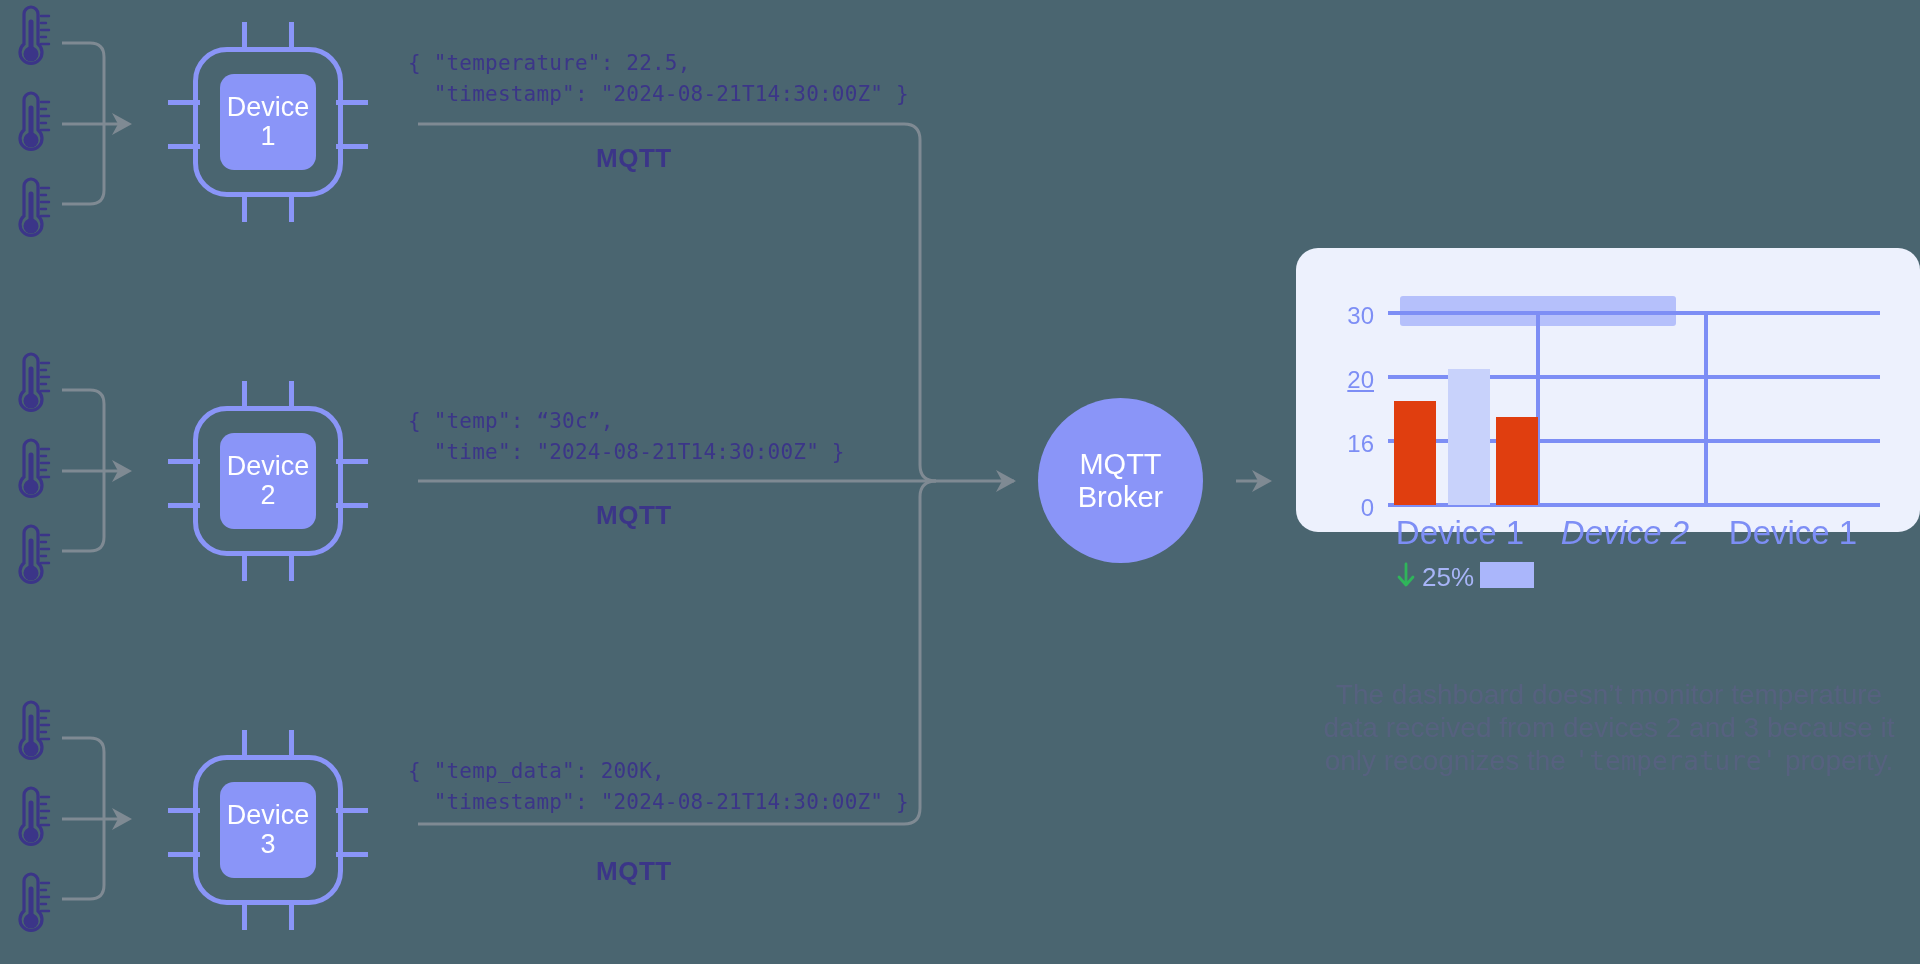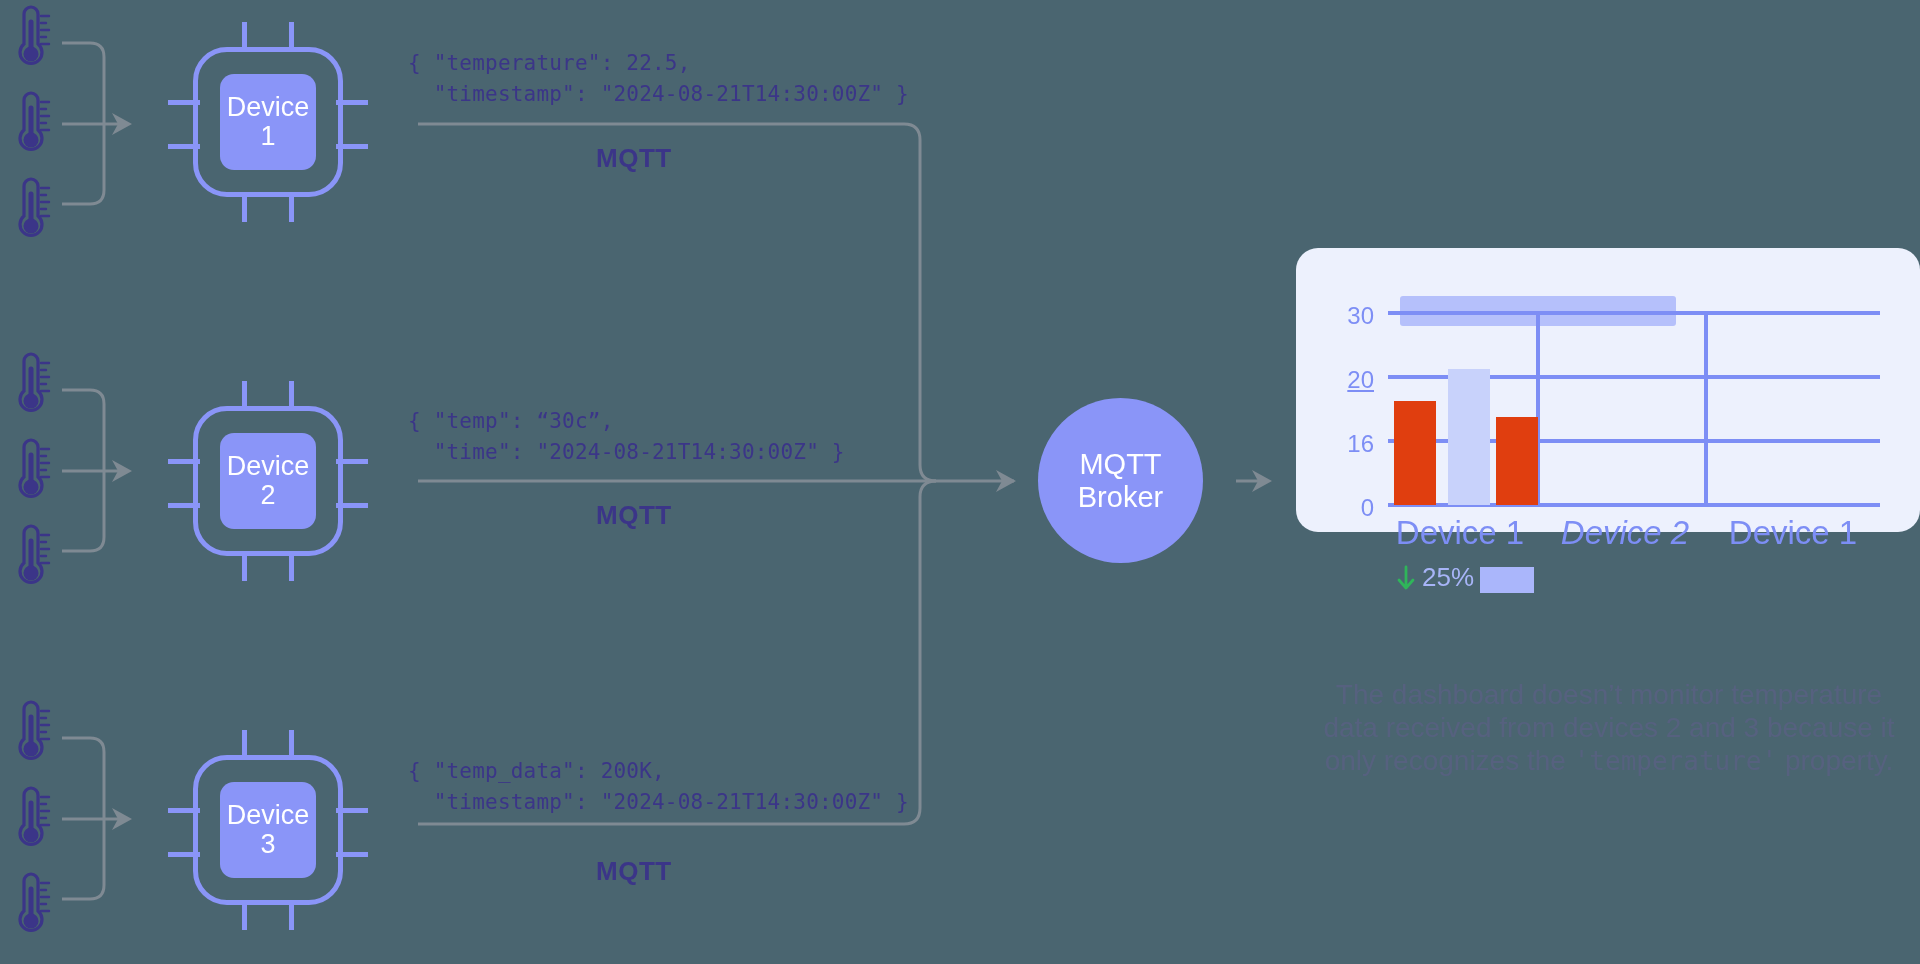--- a/index.html
+++ b/index.html
@@ -60,21 +60,21 @@
   .axis-label{
     position:absolute;color:#7d8ef5;font-size:24px;
     text-align:right;font-family:"Liberation Sans",sans-serif;
   }
   .cat-label{
     position:absolute;color:#7d8ef5;font-size:33px;text-align:center;
     font-family:"Liberation Sans",sans-serif;
   }
   .gridline{position:absolute;background:#7d8ef5;}
   .bar{position:absolute;}
-  .legend{position:absolute;display:flex;align-items:flex-end;gap:6px;}
+  .legend{position:absolute;display:flex;align-items:flex-start;gap:6px;}
   .legend-pct{color:#a7b4f7;font-size:26px;}
   .legend-swatch{width:54px;height:26px;background:#aab6fb;}
 
   .caption{
     position:absolute;
     color:#56617f;font-size:28px;line-height:33px;text-align:center;
     font-family:"Liberation Sans",sans-serif;
   }
   .caption code{
     font-family:"DejaVu Sans Mono","Liberation Mono",monospace;

